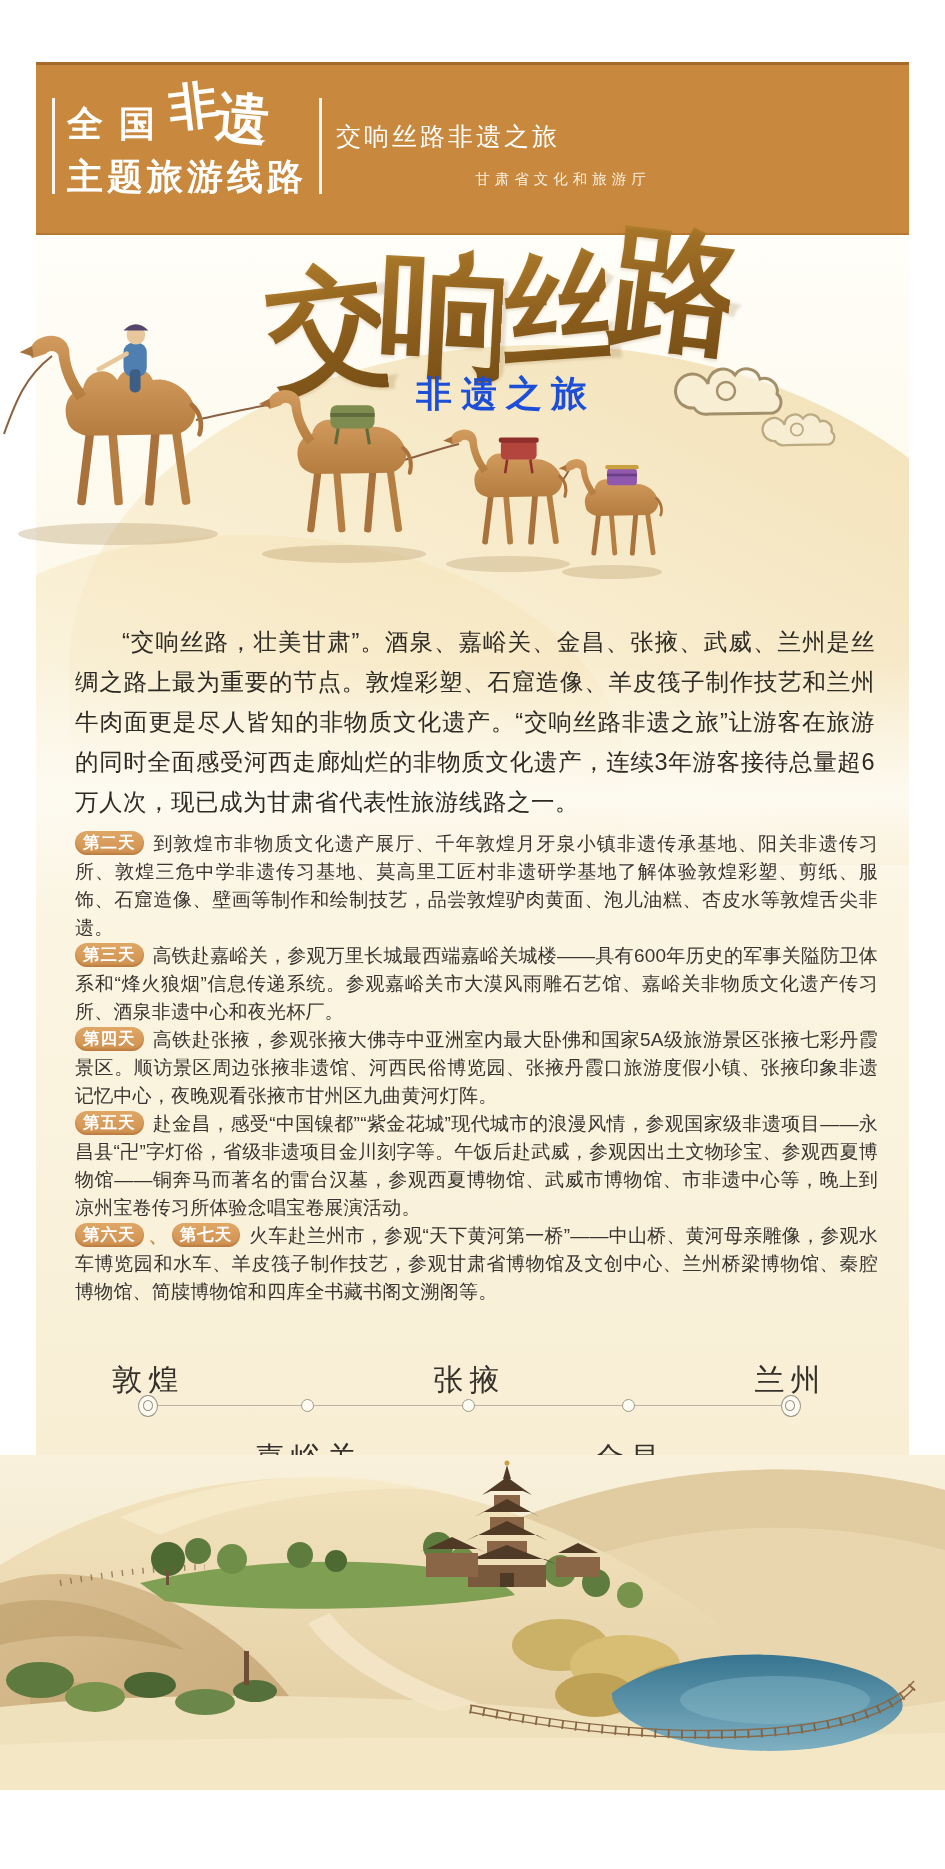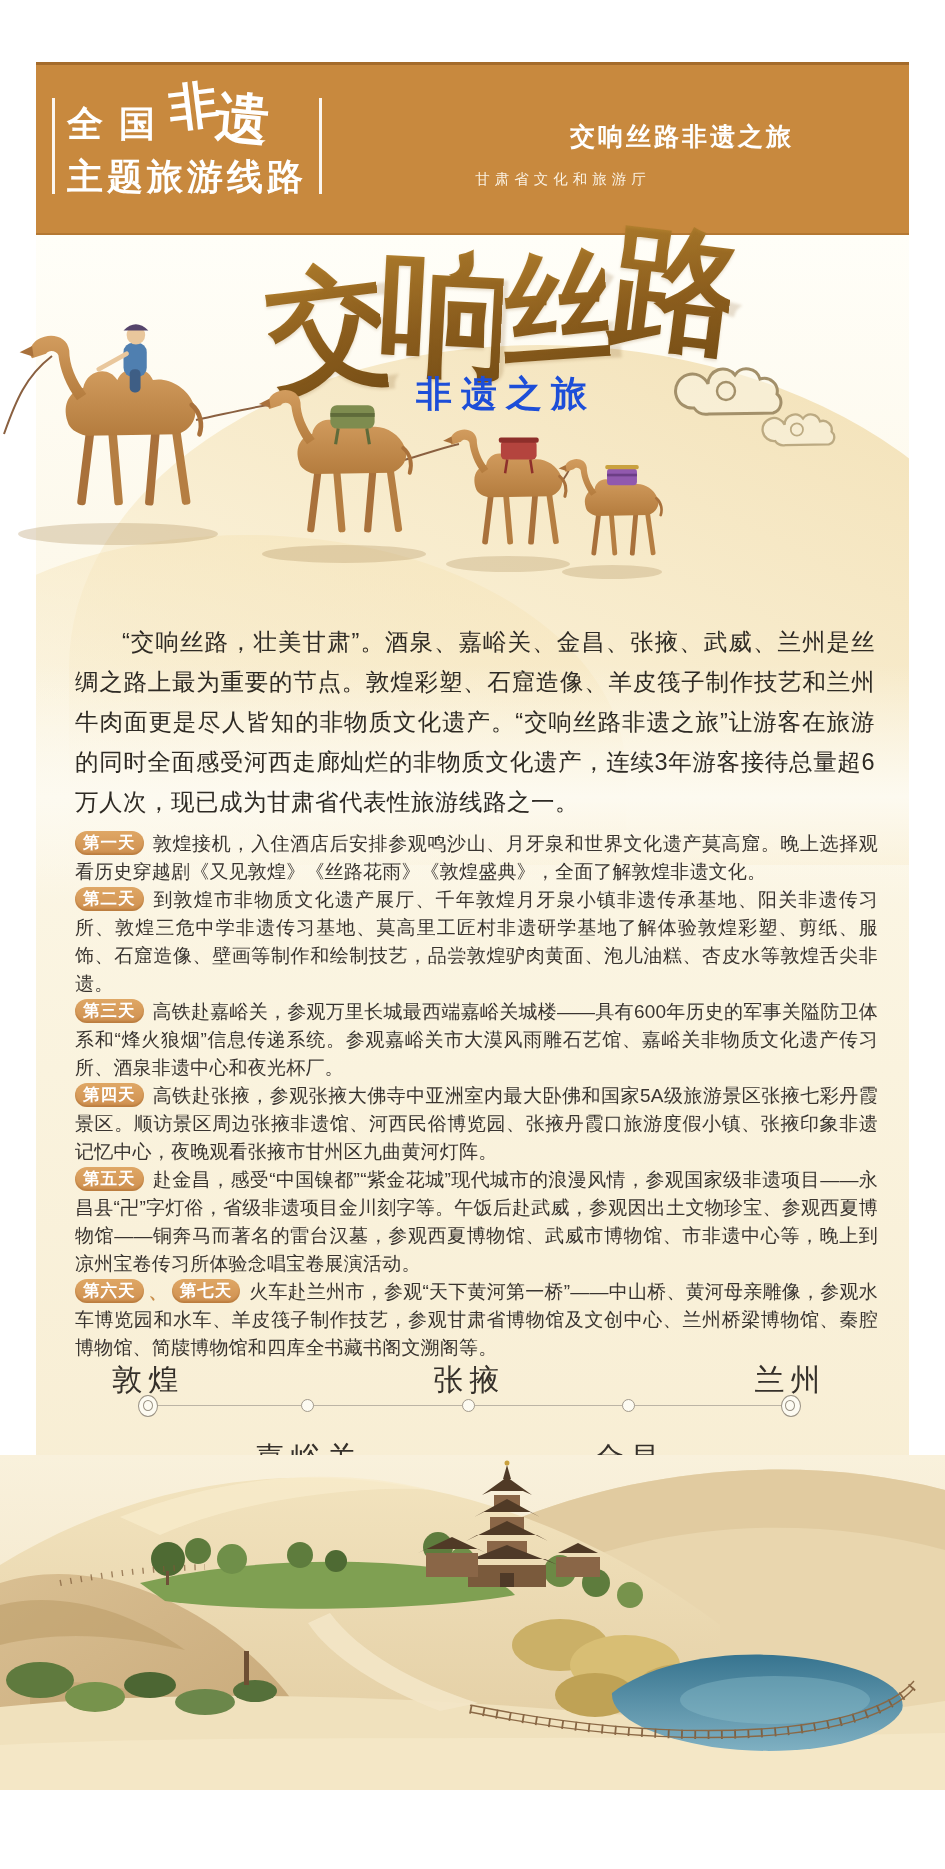--- a/index.html
+++ b/index.html
@@ -15,22 +15,22 @@
   .logo{position:absolute;left:16px;top:22px;height:124px;display:flex;align-items:center;gap:12px;color:#fff;}
   .logo-bar{width:3px;height:96px;background:rgba(255,255,255,.92);}
   .logo-mid{display:flex;flex-direction:column;line-height:1.05;}
   .logo-row1{display:flex;align-items:center;gap:4px;}
   .logo-cn{font-size:36px;font-weight:bold;letter-spacing:16px;white-space:nowrap;}
   .logo-badge{display:flex;margin-left:-6px;}
   .logo-badge span{font-family:"DejaVu Serif",serif;font-weight:bold;font-size:50px;position:relative;}
   .logo-badge span:nth-child(1){transform:rotate(-7deg);top:-16px;}
   .logo-badge span:nth-child(2){transform:rotate(5deg);top:-6px;margin-left:-4px;font-size:54px;}
   .logo-row2{font-size:36px;font-weight:bold;letter-spacing:4px;margin-top:6px;white-space:nowrap;}
-  .band-title{position:absolute;left:300px;right:115px;top:58px;text-align:right;
-              font-size:25px;font-weight:bold;color:#ffffff;letter-spacing:3px;}
+  .band-title{position:absolute;left:300px;right:115px;top:58px;text-align:left;
+              font-size:25px;font-weight:normal;color:#ffffff;letter-spacing:3px;}
   .band-org{position:absolute;left:296px;right:115px;top:108px;text-align:center;
             font-size:14.5px;color:#FBF2E3;letter-spacing:5px;}
 
   
   .content-bg{position:absolute;left:0;top:173px;width:873px;height:1393px;overflow:hidden;
     background:linear-gradient(180deg,#FFFEF8 0%,#FDF9EC 22%,#FAF3DE 60%,#F7ECD0 100%);}
   .hero-dune-a{position:absolute;right:-140px;top:110px;width:980px;height:520px;
     border-radius:48% 52% 0 0 / 62% 70% 0 0;
     background:linear-gradient(205deg,#F1DDAE 0%,#F8ECCD 55%,rgba(250,244,226,0) 100%);opacity:.9;}
   .hero-dune-b{position:absolute;left:-170px;top:300px;width:760px;height:340px;
@@ -192,21 +192,20 @@
       <use href="#camelShape"></use>
       <rect x="58" y="13" width="34" height="19" rx="4" fill="#9159AE"></rect>
       <rect x="58" y="19" width="34" height="3" fill="#6C3E86"></rect>
       <rect x="56" y="9" width="38" height="5" rx="2" fill="#C9A13F"></rect>
     </g>
   </svg>
 
   <p class="intro">“交响丝路，壮美甘肃”。酒泉、嘉峪关、金昌、张掖、武威、兰州是丝绸之路上最为重要的节点。敦煌彩塑、石窟造像、羊皮筏子制作技艺和兰州牛肉面更是尽人皆知的非物质文化遗产。“交响丝路非遗之旅”让游客在旅游的同时全面感受河西走廊灿烂的非物质文化遗产，连续3年游客接待总量超6万人次，现已成为甘肃省代表性旅游线路之一。</p>
 
   <div class="itinerary">
-      <p class="day-row"><span class="day-pill">第一天</span><span>敦煌接机，入住酒店后安排参观鸣沙山、月牙泉和世界文化遗产莫高窟。晚上选择观看历史穿越剧《又见敦煌》《丝路花雨》《敦煌盛典》，全面了解敦煌非遗文化。</span></p>
       <p class="day-row"><span class="day-pill">第二天</span><span>到敦煌市非物质文化遗产展厅、千年敦煌月牙泉小镇非遗传承基地、阳关非遗传习所、敦煌三危中学非遗传习基地、莫高里工匠村非遗研学基地了解体验敦煌彩塑、剪纸、服饰、石窟造像、壁画等制作和绘制技艺，品尝敦煌驴肉黄面、泡儿油糕、杏皮水等敦煌舌尖非遗。</span></p>
       <p class="day-row"><span class="day-pill">第三天</span><span>高铁赴嘉峪关，参观万里长城最西端嘉峪关城楼——具有600年历史的军事关隘防卫体系和“烽火狼烟”信息传递系统。参观嘉峪关市大漠风雨雕石艺馆、嘉峪关非物质文化遗产传习所、酒泉非遗中心和夜光杯厂。</span></p>
       <p class="day-row"><span class="day-pill">第四天</span><span>高铁赴张掖，参观张掖大佛寺中亚洲室内最大卧佛和国家5A级旅游景区张掖七彩丹霞景区。顺访景区周边张掖非遗馆、河西民俗博览园、张掖丹霞口旅游度假小镇、张掖印象非遗记忆中心，夜晚观看张掖市甘州区九曲黄河灯阵。</span></p>
       <p class="day-row"><span class="day-pill">第五天</span><span>赴金昌，感受“中国镍都”“紫金花城”现代城市的浪漫风情，参观国家级非遗项目——永昌县“卍”字灯俗，省级非遗项目金川刻字等。午饭后赴武威，参观因出土文物珍宝、参观西夏博物馆——铜奔马而著名的雷台汉墓，参观西夏博物馆、武威市博物馆、市非遗中心等，晚上到凉州宝卷传习所体验念唱宝卷展演活动。</span></p>
       <p class="day-row"><span class="day-pill">第六天</span><span class="day-sep">、</span><span class="day-pill">第七天</span><span>火车赴兰州市，参观“天下黄河第一桥”——中山桥、黄河母亲雕像，参观水车博览园和水车、羊皮筏子制作技艺，参观甘肃省博物馆及文创中心、兰州桥梁博物馆、秦腔博物馆、简牍博物馆和四库全书藏书阁文溯阁等。</span></p>
     </div>
 
   <div class="route">
     <div class="route-line"></div>
   <div class="stop top terminal" style="left: 9.2%;">

